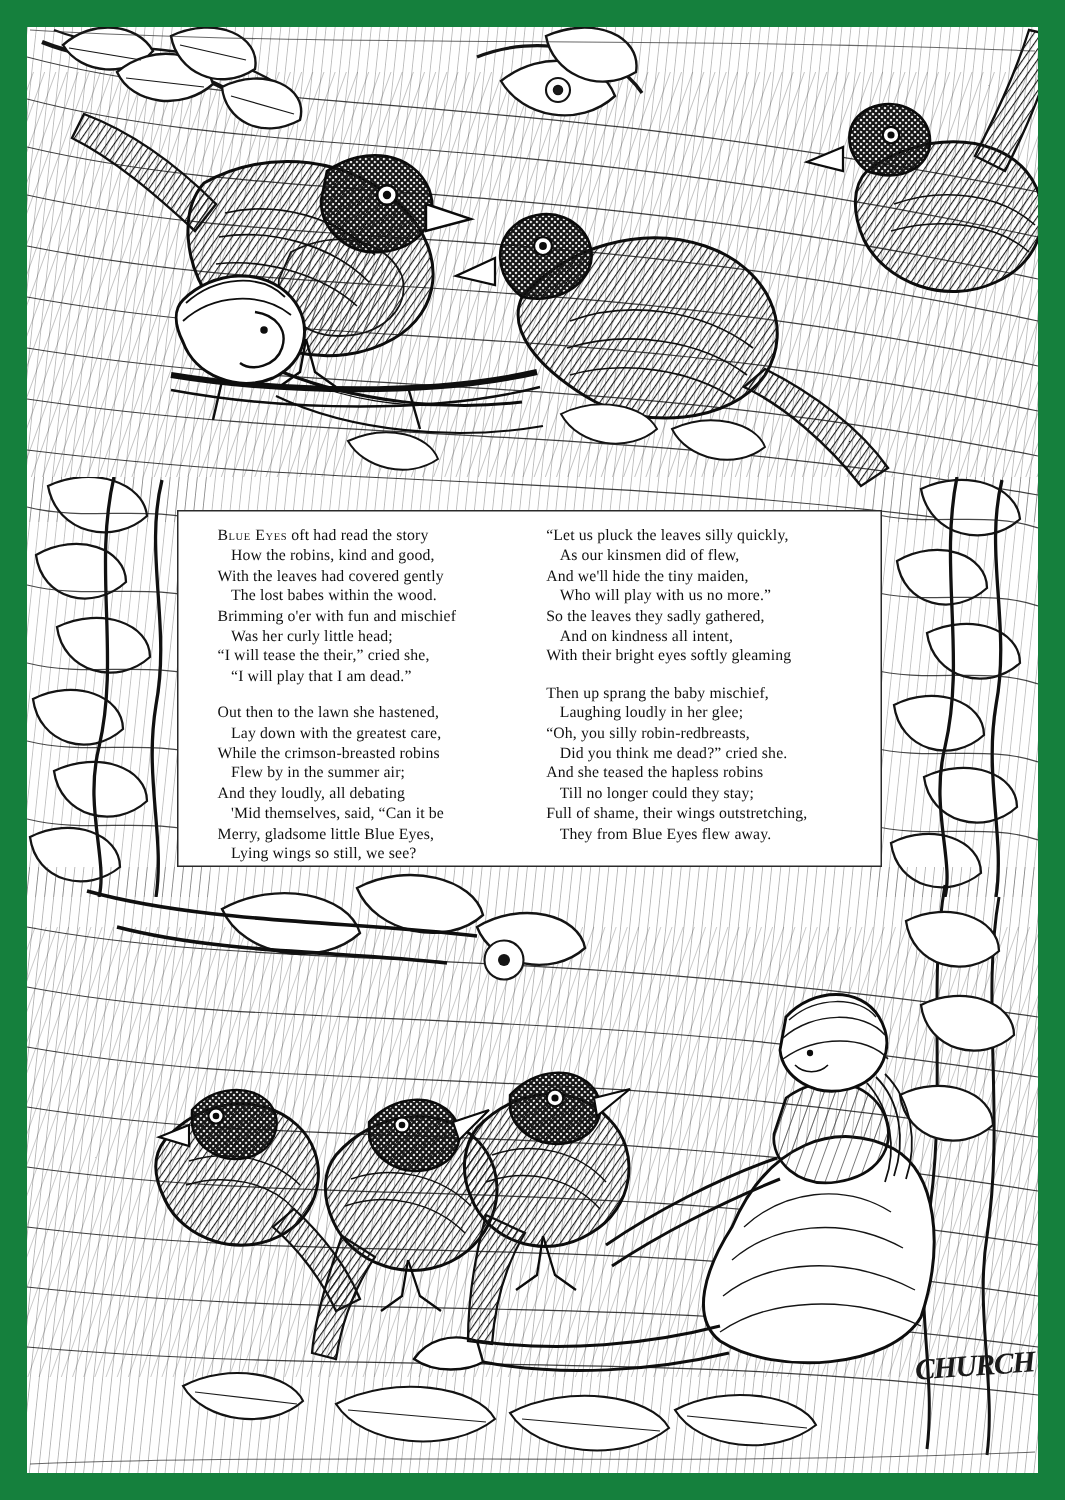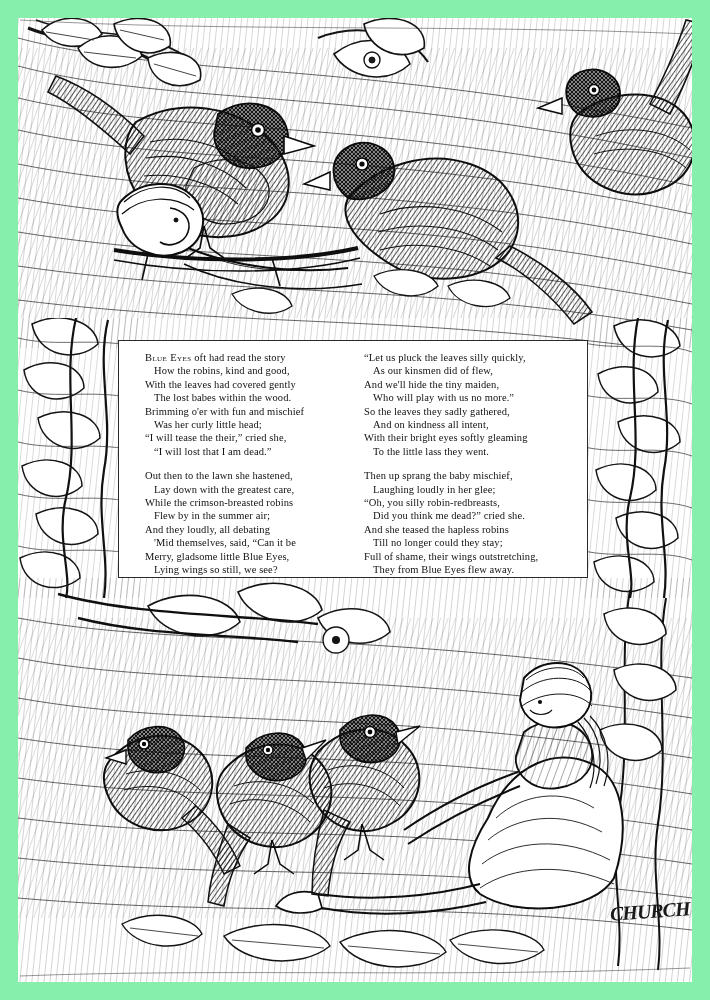--- a/index.html
+++ b/index.html
@@ -10,21 +10,21 @@
   body {
     width: 710px;
     height: 1000px;
     font-family: "Liberation Serif", serif;
     overflow: hidden;
   }
   #page {
     position: relative;
     width: 710px;
     height: 1000px;
-    background: #86efac;
+    background: #15803d;
     overflow: hidden;
   }
 
   
   #illustration {
     position: absolute;
     left: 18px;
     top: 18px;
     width: 674px;
     height: 964px;
@@ -465,21 +465,21 @@
     <div class="poem-col left">
 
       <div class="stanza">
         <div class="line"><span class="smallcaps">Blue Eyes</span> oft had read the story</div>
         <div class="line ind1">How the robins, kind and good,</div>
         <div class="line">With the leaves had covered gently</div>
         <div class="line ind1">The lost babes within the wood.</div>
         <div class="line">Brimming o'er with fun and mischief</div>
         <div class="line ind1">Was her curly little head;</div>
         <div class="line">“I will tease the their,” cried she,</div>
-        <div class="line ind1">“I will lost that I am dead.”</div>
+        <div class="line ind1">“I will play that I am dead.”</div>
       </div>
 
       <div class="stanza">
         <div class="line">Out then to the lawn she hastened,</div>
         <div class="line ind1">Lay down with the greatest care,</div>
         <div class="line">While the crimson-breasted robins</div>
         <div class="line ind1">Flew by in the summer air;</div>
         <div class="line">And they loudly, all debating</div>
         <div class="line ind1">'Mid themselves, said, “Can it be</div>
         <div class="line">Merry, gladsome little Blue Eyes,</div>
@@ -491,21 +491,20 @@
     <div class="poem-col right">
 
       <div class="stanza">
         <div class="line">“Let us pluck the leaves silly quickly,</div>
         <div class="line ind1">As our kinsmen did of flew,</div>
         <div class="line">And we'll hide the tiny maiden,</div>
         <div class="line ind1">Who will play with us no more.”</div>
         <div class="line">So the leaves they sadly gathered,</div>
         <div class="line ind1">And on kindness all intent,</div>
         <div class="line">With their bright eyes softly gleaming</div>
-        <div class="line ind1">To the little lass they went.</div>
       </div>
 
       <div class="stanza">
         <div class="line">Then up sprang the baby mischief,</div>
         <div class="line ind1">Laughing loudly in her glee;</div>
         <div class="line">“Oh, you silly robin-redbreasts,</div>
         <div class="line ind1">Did you think me dead?” cried she.</div>
         <div class="line">And she teased the hapless robins</div>
         <div class="line ind1">Till no longer could they stay;</div>
         <div class="line">Full of shame, their wings outstretching,</div>

